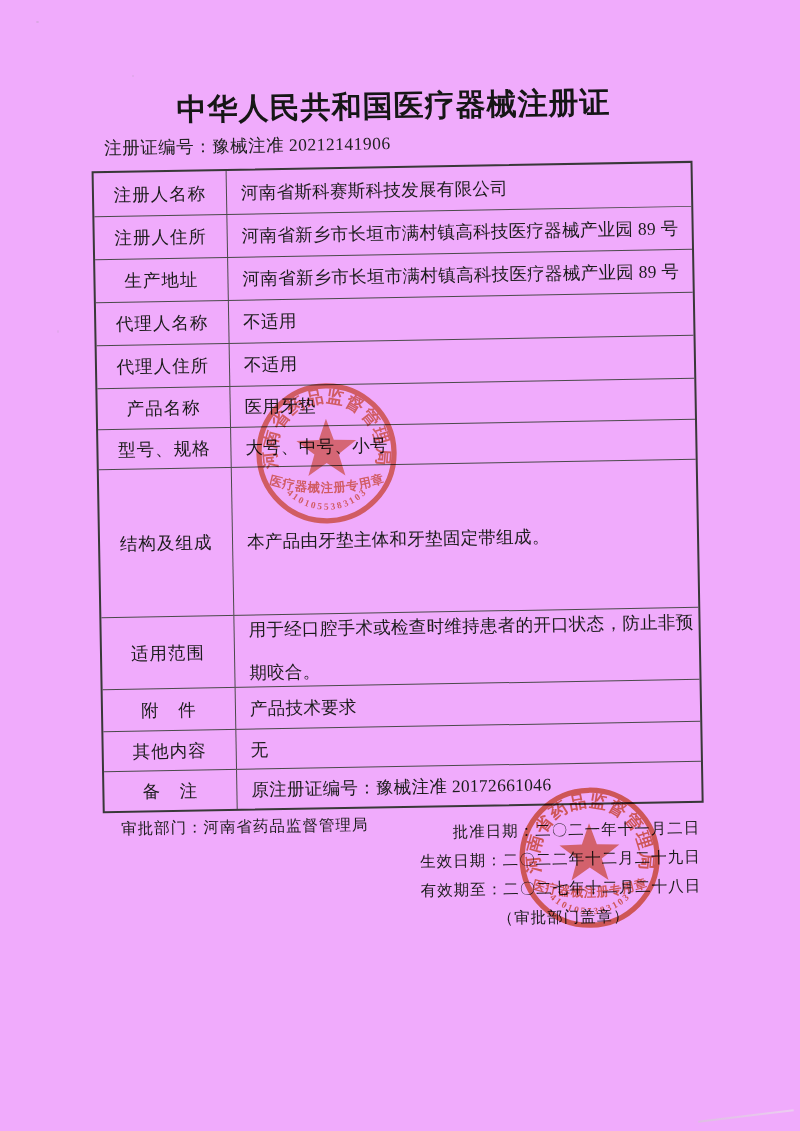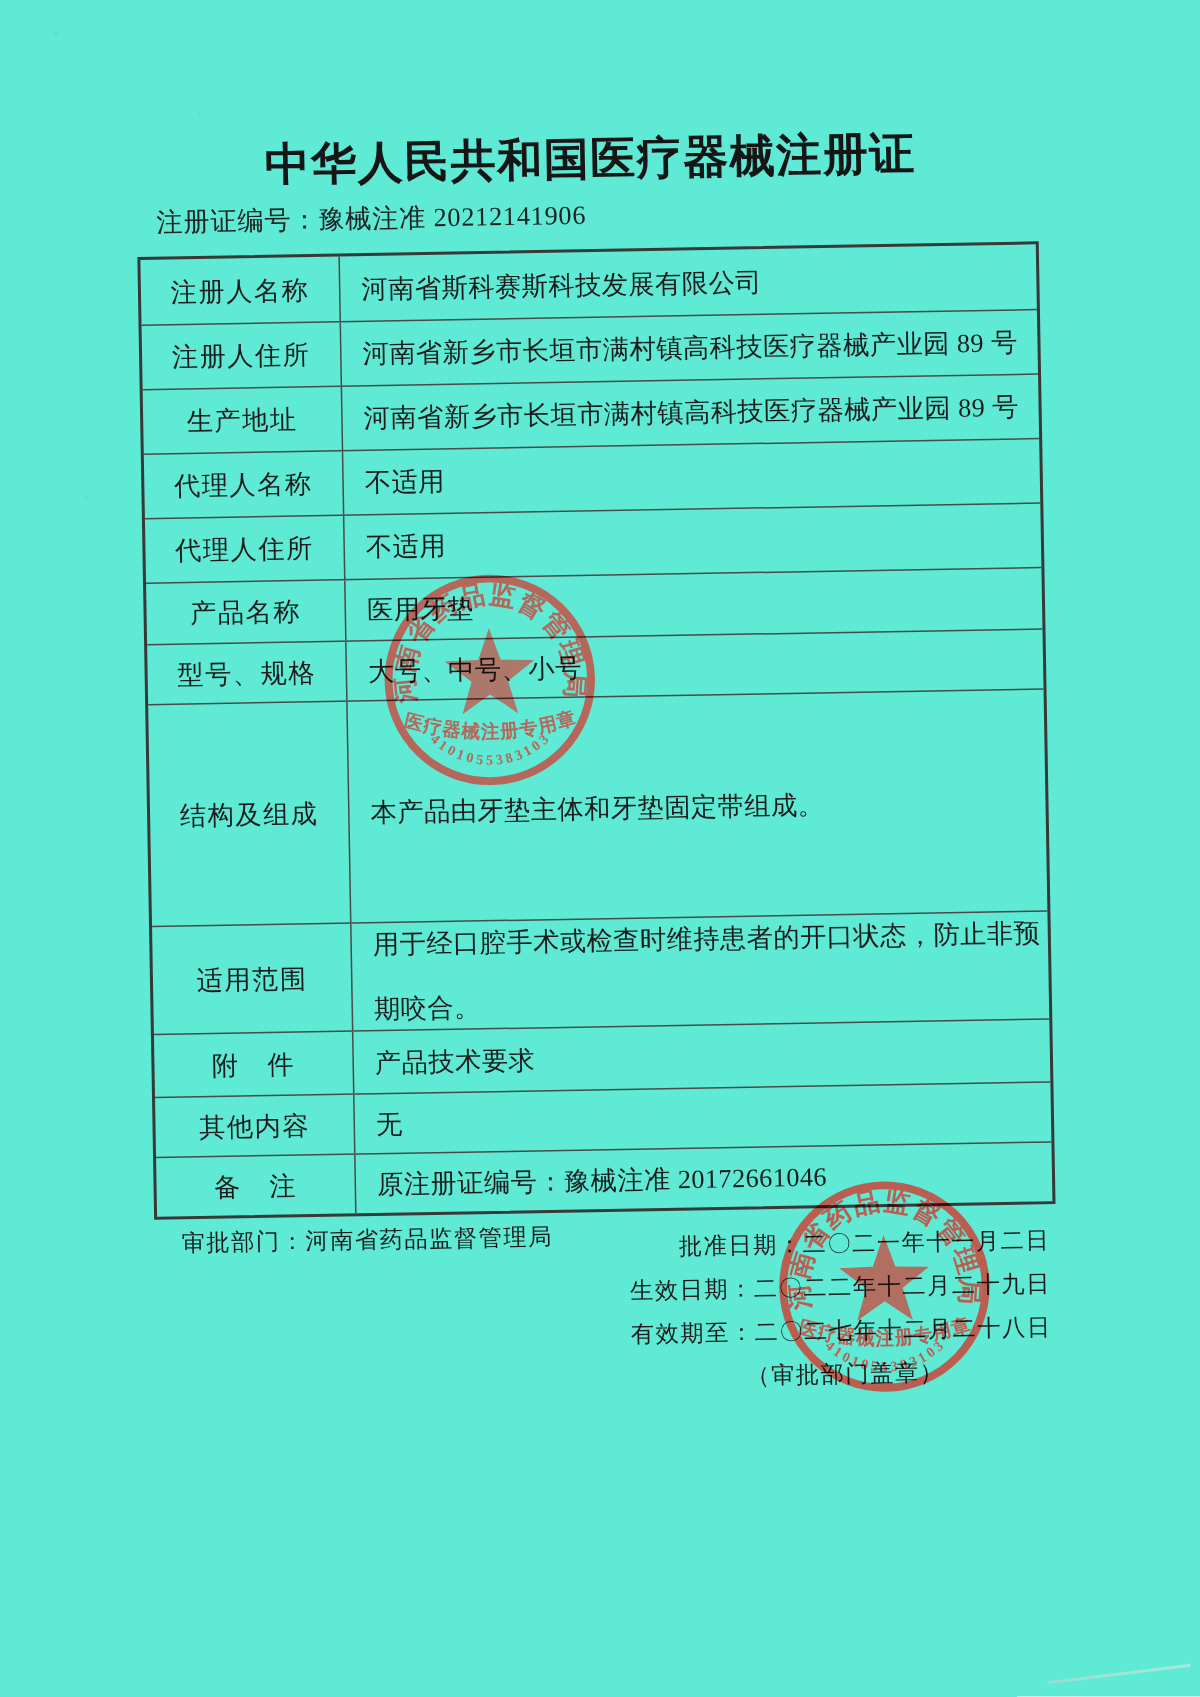--- a/index.html
+++ b/index.html
@@ -1,20 +1,20 @@
 <!DOCTYPE html>
 <html><head>
 <meta charset="utf-8">
 <style>
   * { margin:0; padding:0; box-sizing:border-box; }
   html,body { width:800px; height:1131px; background:#ffffff; }
   body { font-family:"Liberation Serif","DejaVu Serif",serif; color:#1c1c1c; }
 
   .canvas { position:relative; width:800px; height:1131px; overflow:hidden;
-            background:#5eead4; }
+            background:#f0abfc; }
 
   
   .sheet { position:absolute; inset:0; transform:rotate(-1deg);
            transform-origin:400px 480px; }
 
   .title { position:absolute; top:86px; left:0; width:800px; text-align:center;
            font-size:30px; font-weight:bold; letter-spacing:1px; color:#161616; }
 
   .regline { position:absolute; top:131px; left:110px; font-size:17.5px;
              letter-spacing:0.5px; color:#222; }

